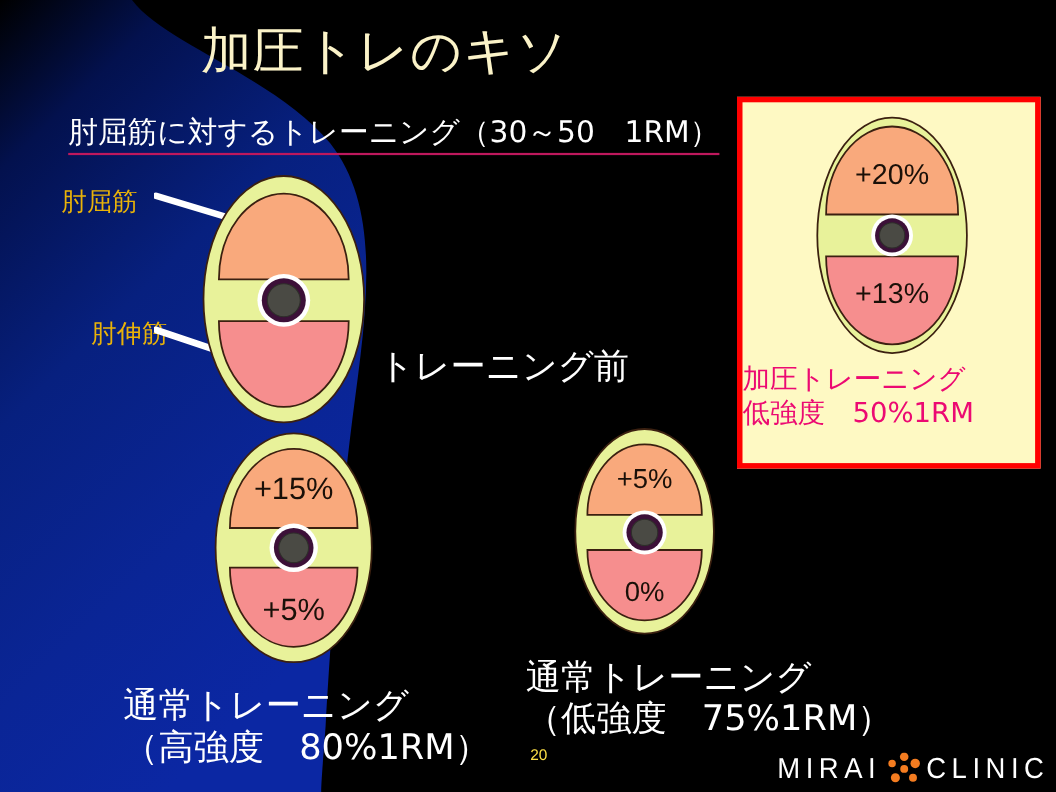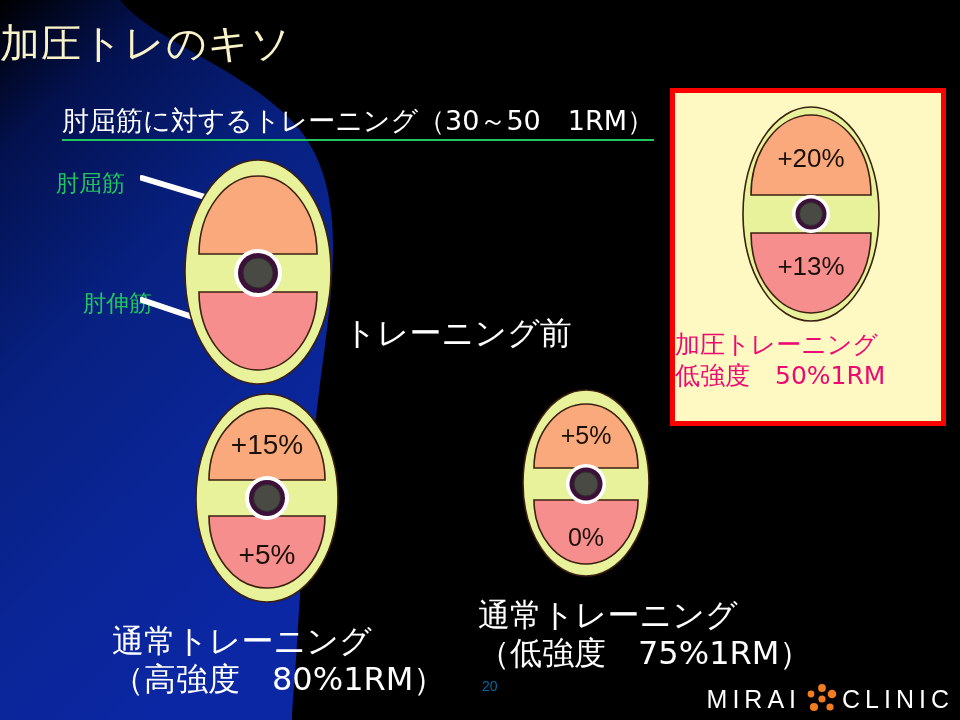--- a/index.html
+++ b/index.html
@@ -14,39 +14,39 @@
     background:#000000;overflow:hidden;
   }
   
   #bg-wedge{
     position:absolute;left:0;top:0;width:420px;height:720px;
     pointer-events:none;
   }
   
   #title{
     position:absolute;left:0;top:22px;width:700px;
-    text-align:left;
-    font-size:40px;line-height:1.05;
+    text-align:center;
+    font-size:46px;line-height:1.05;
     color:#FBF3C8;
     letter-spacing:1px;
     white-space:nowrap;
     font-family:"DejaVu Sans","Liberation Sans",sans-serif;
   }
   
   #subtitle{
     position:absolute;left:62px;top:105px;
     font-size:27px;line-height:1.2;
     color:#FFFFFF;white-space:nowrap;
-    border-bottom:2px solid #22c55e;
+    border-bottom:2px solid #be185d;
     padding-bottom:2px;
     font-family:"DejaVu Sans","Liberation Sans",sans-serif;
   }
   
   .callout{
-    position:absolute;color:#22c55e;font-size:23px;white-space:nowrap;
+    position:absolute;color:#eab308;font-size:23px;white-space:nowrap;
     font-family:"DejaVu Sans","Liberation Sans",sans-serif;
   }
   #lbl-flexor{left:56px;top:168px;}
   #lbl-extensor{left:56px;top:288px;margin-left:27px;}
   .leader{position:absolute;pointer-events:none;}
   
   .xsec{position:absolute;}
   .xsec svg{display:block;overflow:visible;}
   .pct{
     font-family:"Liberation Sans","DejaVu Sans",sans-serif;
@@ -69,21 +69,21 @@
   }
   #kaatsu-caption{
     position:absolute;left:0;top:236px;width:100%;
     color:#EC0A72;font-size:25px;line-height:1.25;
     white-space:nowrap;
     font-family:"DejaVu Sans","Liberation Sans",sans-serif;
   }
   
   #page-number{
     position:absolute;left:482px;top:678px;
-    color:#0369a1;font-size:14px;
+    color:#fde047;font-size:14px;
     font-family:"Liberation Sans","DejaVu Sans",sans-serif;
   }
   
   #logo{
     position:absolute;right:6px;bottom:6px;
     display:flex;align-items:center;gap:0px;
   }
   .logo-word{
     color:#FFFFFF;font-size:25px;letter-spacing:5px;
     font-family:"Liberation Sans","DejaVu Sans",sans-serif;

